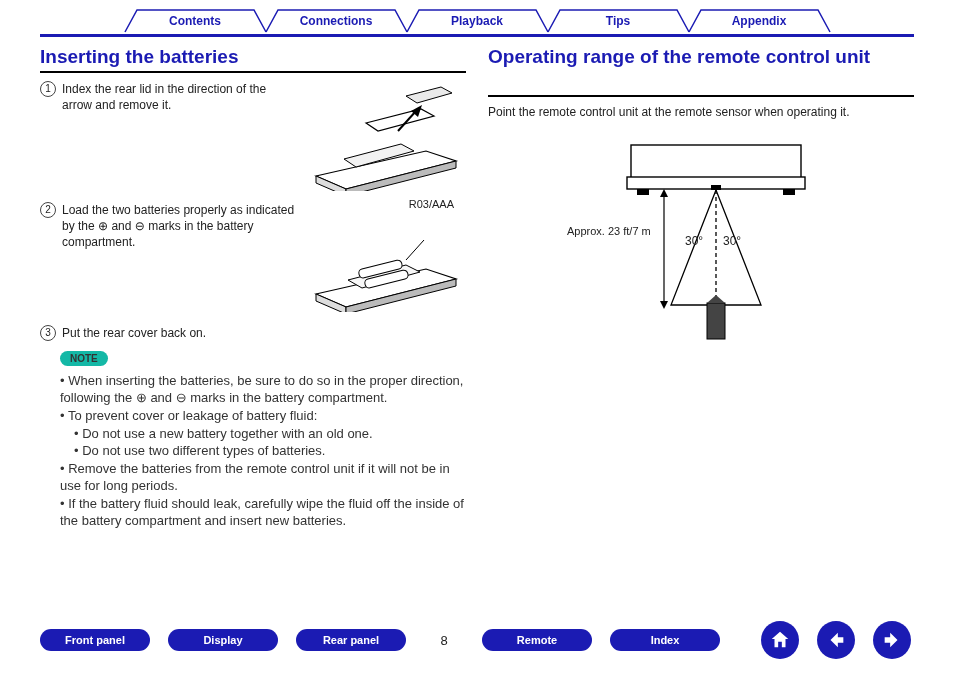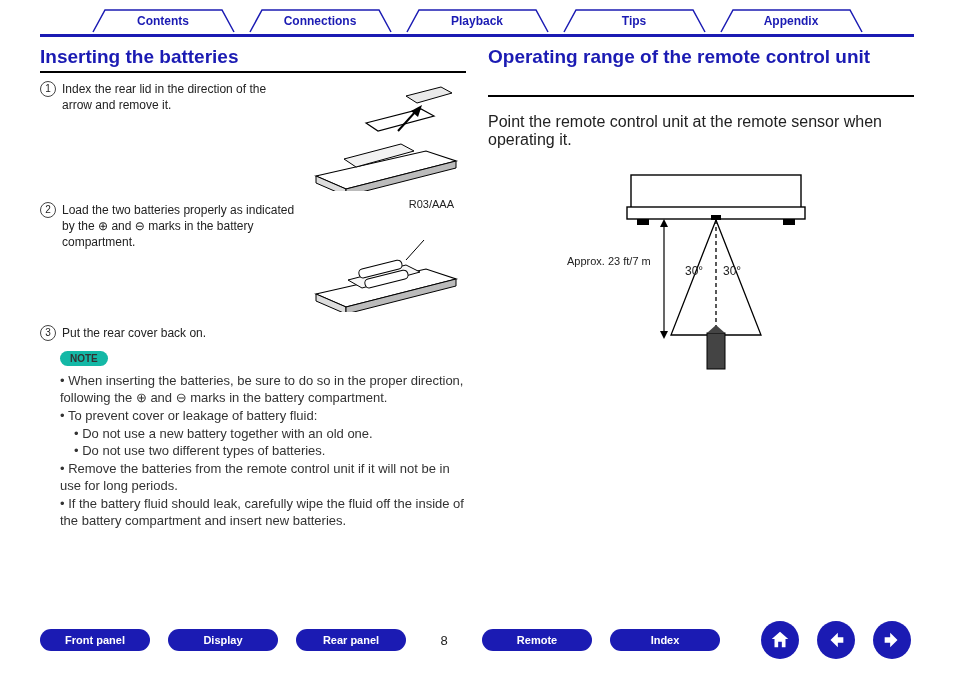--- a/index.html
+++ b/index.html
@@ -11,21 +11,21 @@
     position: relative;
     overflow: hidden;
     font-size: 12px;
     color: #222;
   }
 
   
   .topbar {
     display: flex;
     justify-content: center;
-    gap: 16px;
+    gap: 0;
     padding: 8px 40px 0 40px;
   }
   .topbar .tab {
     position: relative;
     width: 145px;
     height: 26px;
     color: #1b1bb3;
     font-weight: bold;
     font-size: 12px;
     display: flex;
@@ -92,21 +92,21 @@
     padding: 2px 10px;
     border-radius: 9px;
     margin: 6px 0 6px 20px;
   }
 
   ul.notes { list-style: none; padding-left: 20px; font-size: 13px; line-height: 1.35; color:#333;}
   ul.notes > li::before { content: "• "; }
   ul.notes ul { list-style: none; padding-left: 14px; }
   ul.notes ul > li::before { content: "• "; }
 
-  .right-desc { font-size: 16px; margin: 16px 0 16px 0; }
+  .right-desc { font-size: 12px; margin: 8px 0 16px 0; }
 
   .range-fig { display:flex; justify-content:center; margin-top:8px;}
 
   
   .bottombar {
     position: absolute;
     left: 0; right: 3px; bottom: 14px;
     display: flex;
     align-items: center;
     padding: 0 40px;

